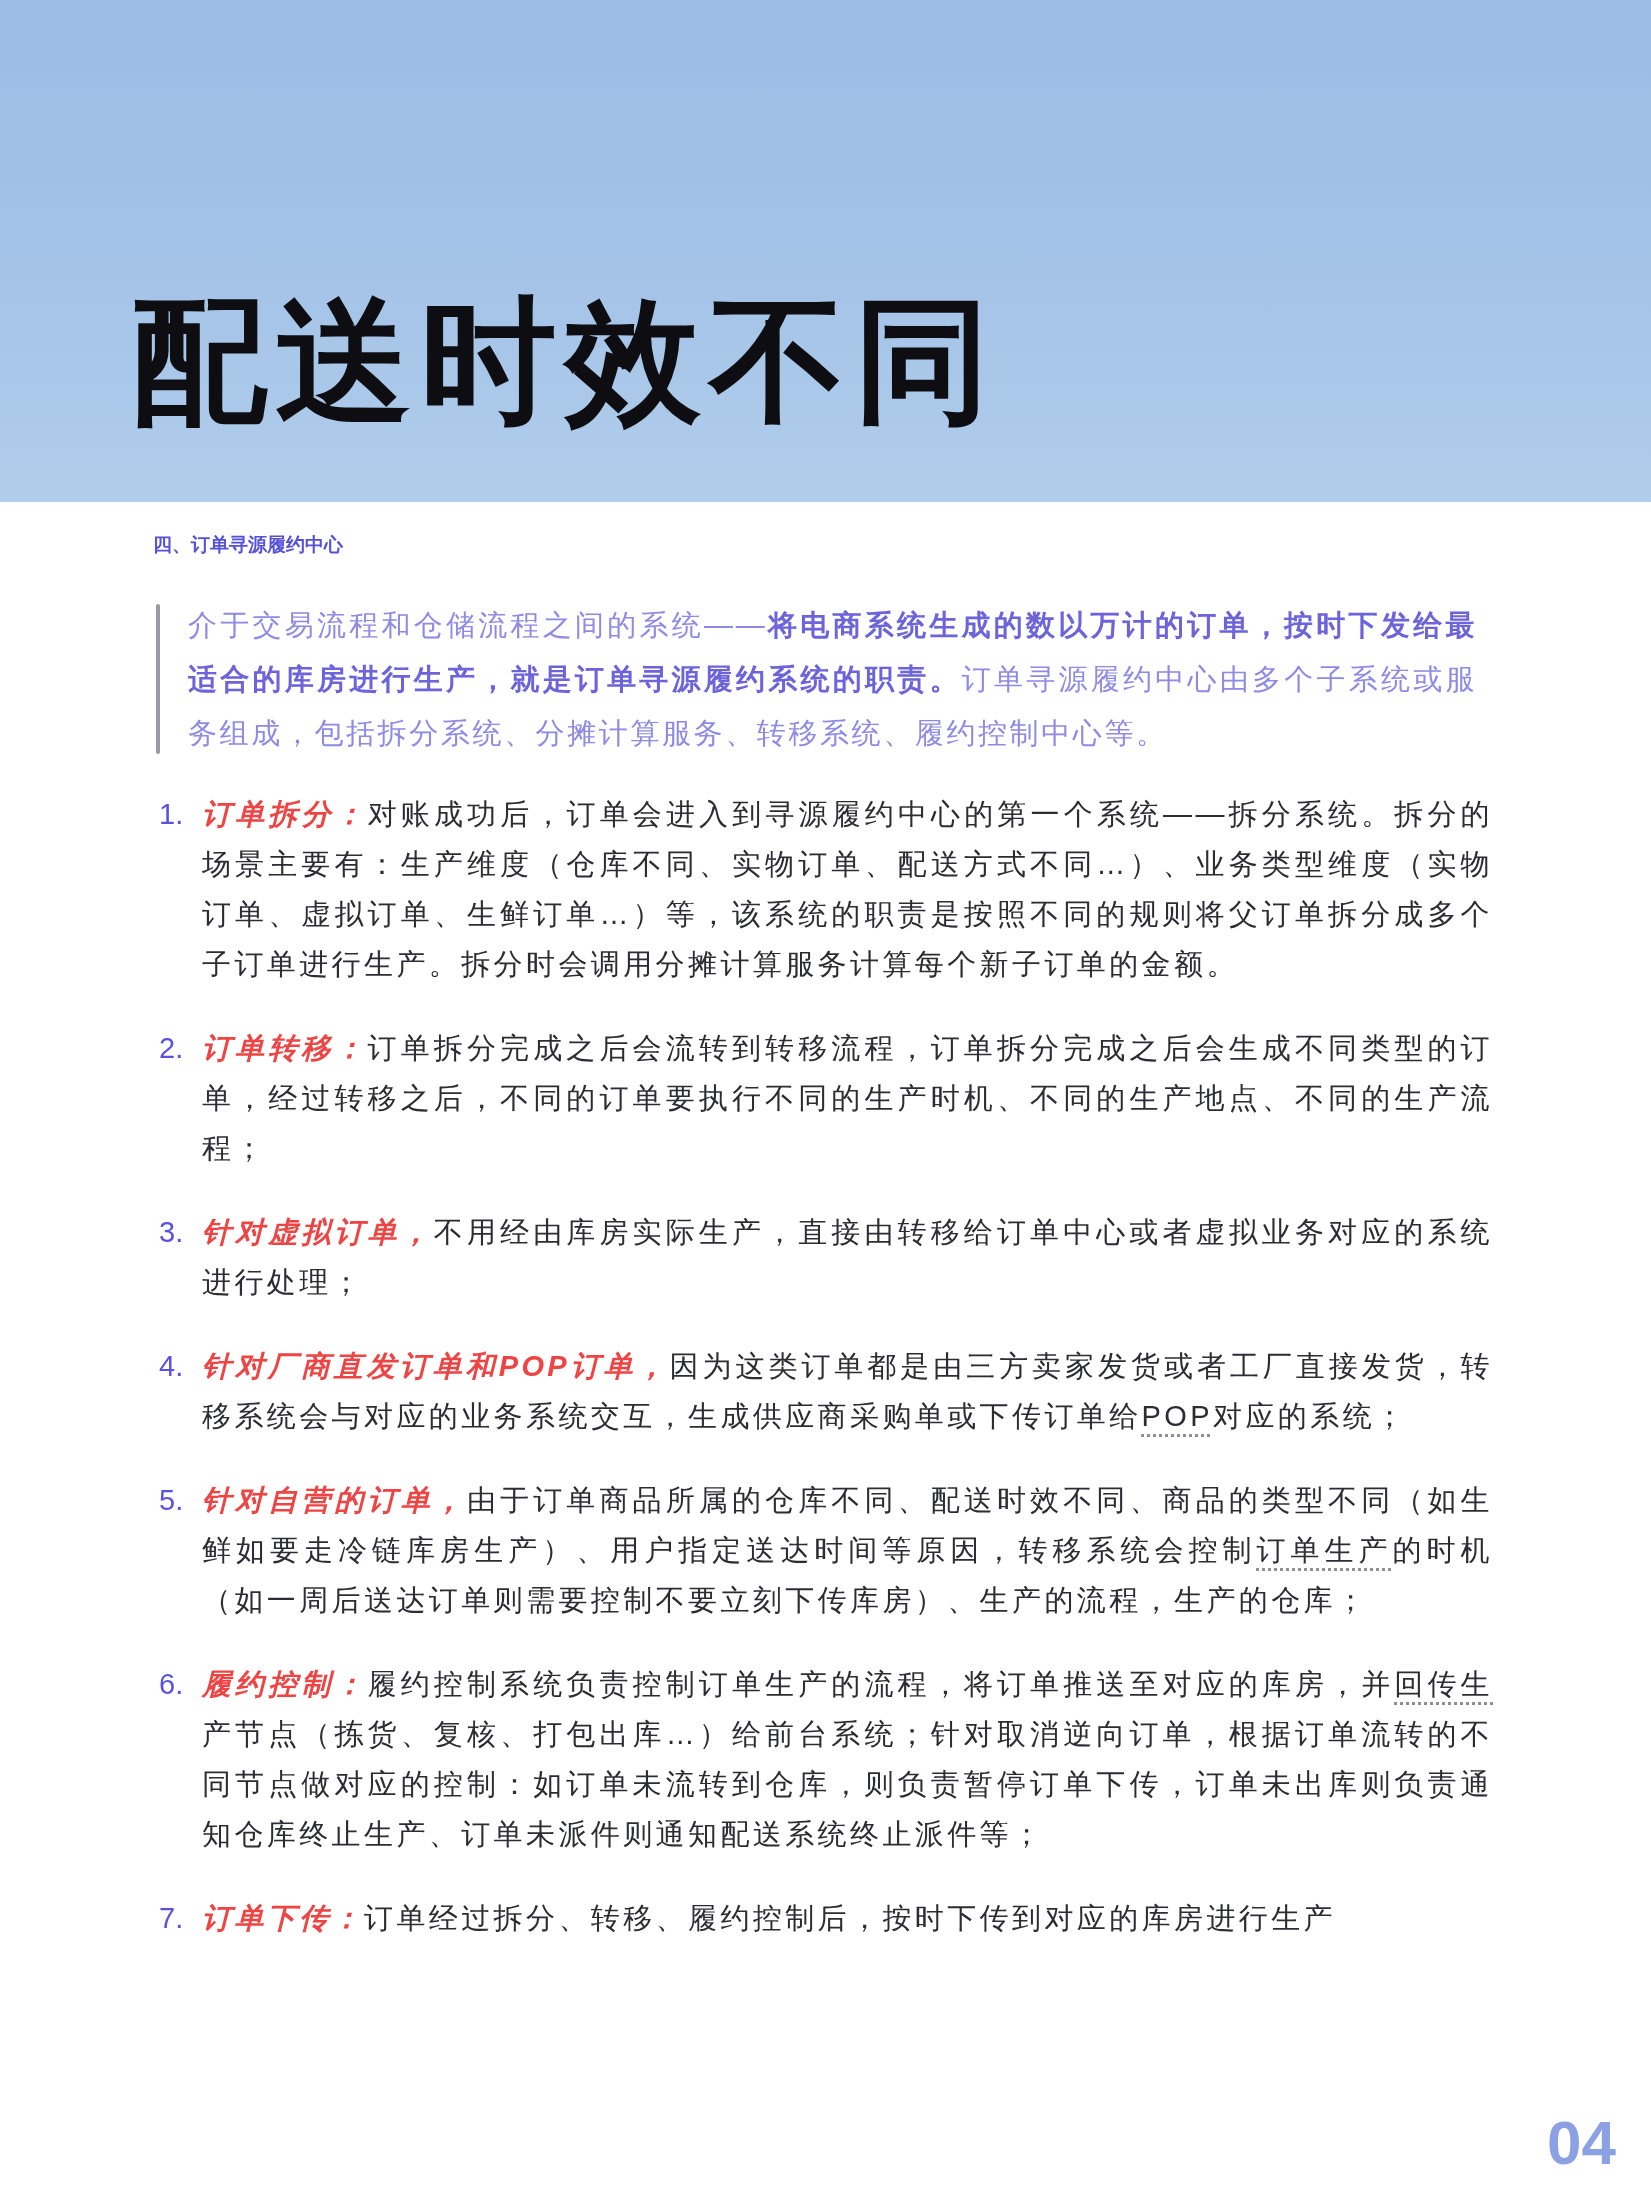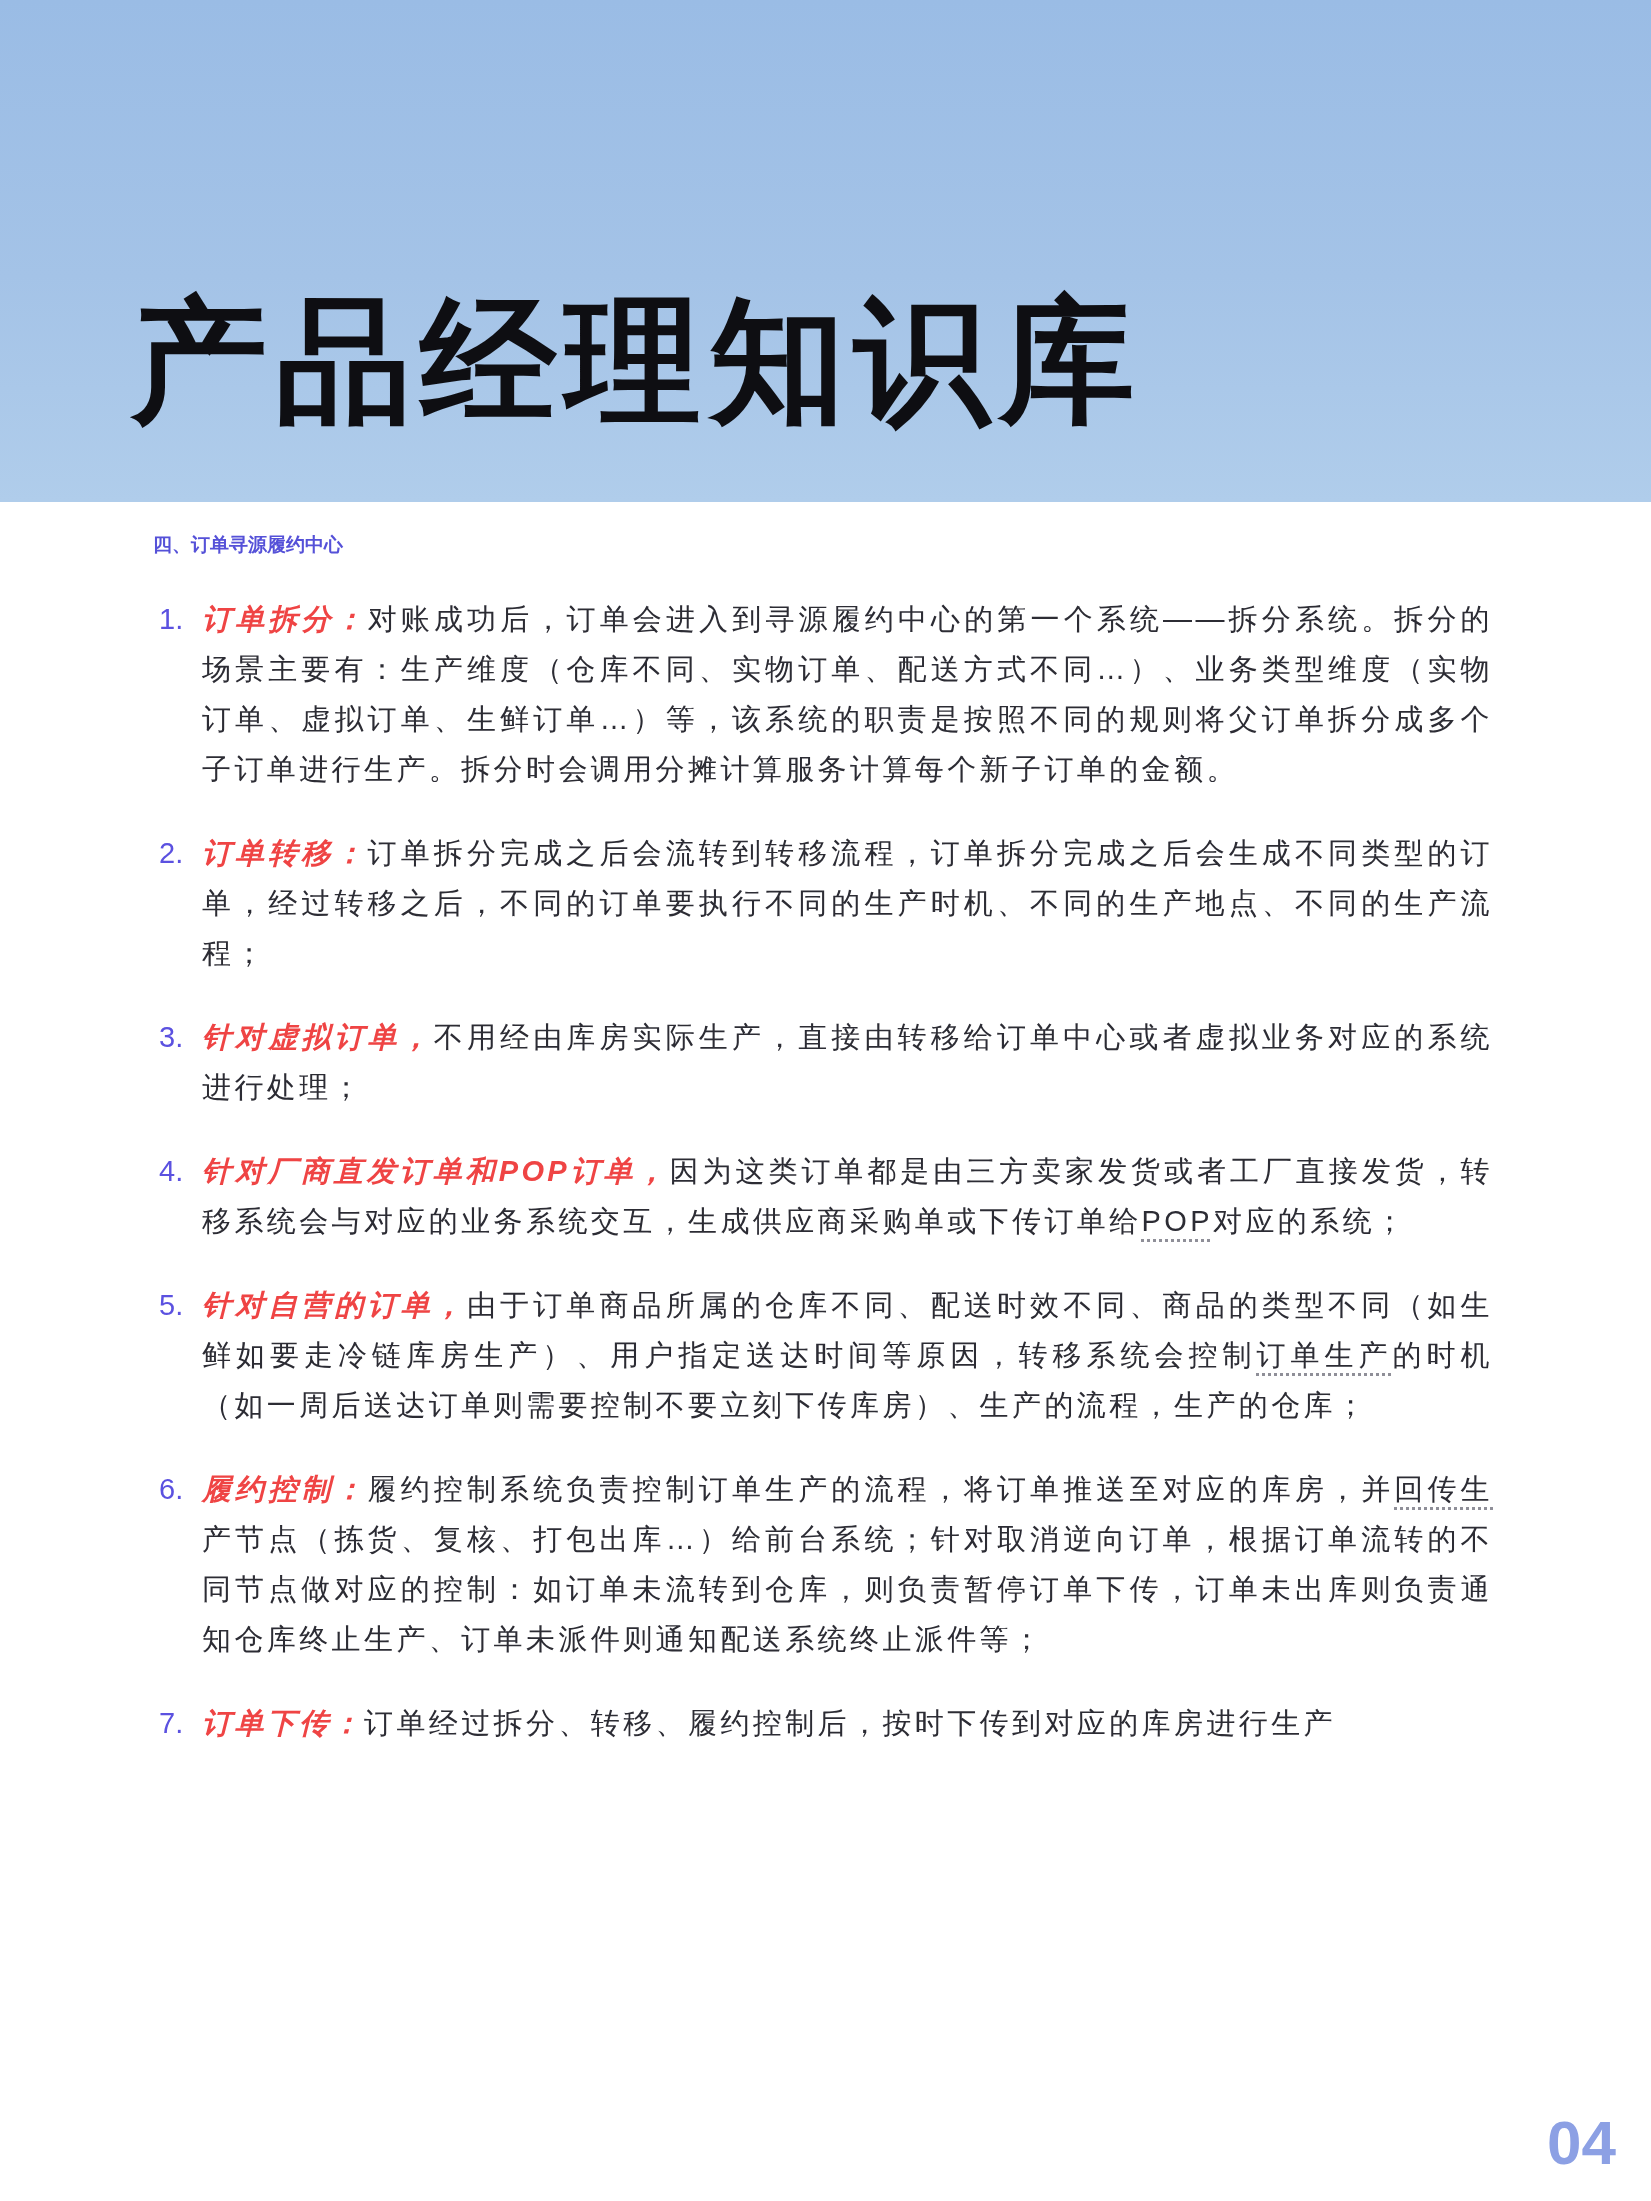--- a/index.html
+++ b/index.html
@@ -105,27 +105,31 @@
     font-weight: 700;
     color: #8ca0e4;
   }
 </style>
 </head>
 <body>
 
 <div class="page">
 
   <header class="hero">
-    <h1 class="hero-title">产品经理知识库</h1>
+    <h1 class="hero-title">配送时效不同</h1>
   </header>
 
   <main class="main">
 
     <h3 class="section-heading">四、订单寻源履约中心</h3>
 
+    <blockquote class="quote">
+      <span class="quote-bar"></span>
+      <p class="quote-text"><span>介于交易流程和仓储流程之间的系统——</span><b>将电商系统生成的数以万计的订单，按时下发给最适合的库房进行生产，就是订单寻源履约系统的职责。</b><span>订单寻源履约中心由多个子系统或服务组成，包括拆分系统、分摊计算服务、转移系统、履约控制中心等。</span></p>
+    </blockquote>
 
     <ol class="list">
   <li>
     <span class="item-num">1.</span><span class="item-lead">订单拆分：</span><span class="item-body"><span>对账成功后，订单会进入到寻源履约中心的第一个系统——拆分系统。拆分的场景主要有：生产维度（仓库不同、实物订单、配送方式不同…）、业务类型维度（实物订单、虚拟订单、生鲜订单…）等，该系统的职责是按照不同的规则将父订单拆分成多个子订单进行生产。拆分时会调用分摊计算服务计算每个新子订单的金额。</span></span>
   </li>
 
   <li>
     <span class="item-num">2.</span><span class="item-lead">订单转移：</span><span class="item-body"><span>订单拆分完成之后会流转到转移流程，订单拆分完成之后会生成不同类型的订单，经过转移之后，不同的订单要执行不同的生产时机、不同的生产地点、不同的生产流程；</span></span>
   </li>
 

